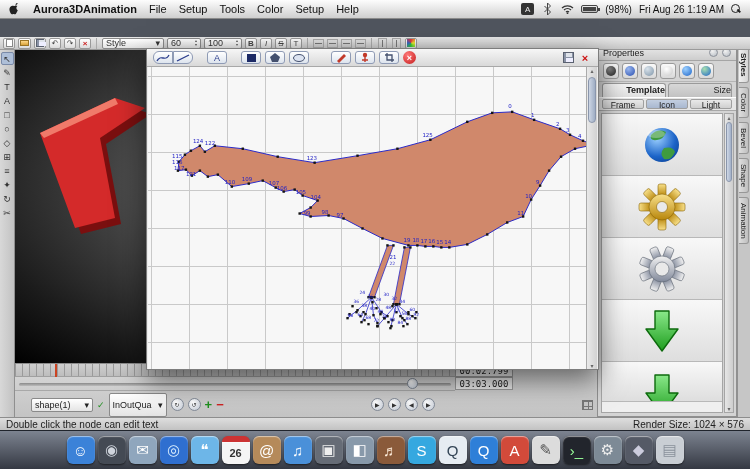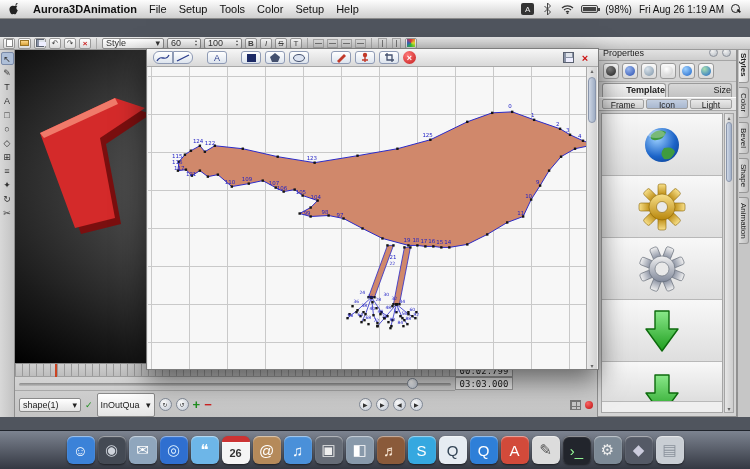--- a/index.html
+++ b/index.html
@@ -90,21 +90,21 @@
 .vtab.sel{background:linear-gradient(90deg,#f0f0f0,#d5d5d5);font-weight:bold}
 
 
 #timeline{position:absolute;left:15px;top:363px;width:582px;height:54px;background:linear-gradient(#d8d8d8,#c4c4c4);border-top:1px solid #8d8d8d;z-index:5;font-size:9px;color:#222}
 .tl-row1{position:absolute;left:0;top:0;width:440px;height:13px;background:repeating-linear-gradient(90deg,#9a9a9a 0 1px,transparent 1px 7px),linear-gradient(#cfcfcf,#bdbdbd);border-bottom:1px solid #a0a0a0}
 .tl-marker{position:absolute;left:40px;top:0;width:2px;height:13px;background:#c42}
 .timebox{position:absolute;width:58px;height:13px;background:#e9e9e9;border:1px solid #9a9a9a;font:9px "DejaVu Sans Mono",monospace;display:flex;align-items:center;justify-content:center}
 .tl-row2{position:absolute;left:0;top:13px;width:440px;height:14px;border-bottom:1px solid #a8a8a8}
 .track{position:absolute;left:4px;right:4px;top:6px;height:3px;background:linear-gradient(#8a8a8a,#bbb);border-radius:2px}
 .knob{position:absolute;top:1px;width:11px;height:11px;border-radius:50%;background:radial-gradient(circle at 35% 30%,#fff,#b9c2cf);border:1px solid #7e8794}
-.tl-row3{position:absolute;left:0;top:27px;width:582px;height:27px;display:flex;align-items:center;gap:4px;padding:0 4px}
+.tl-row3{position:absolute;left:12px;top:27px;width:582px;height:27px;display:flex;align-items:center;gap:4px;padding:0 4px}
 .rbtn{width:13px;height:13px;border-radius:50%;background:radial-gradient(circle at 35% 30%,#fff,#c2c9d4);border:1px solid #838b98;display:flex;align-items:center;justify-content:center;font-size:6px;color:#333}
 .gplus{color:#1f8f1f;font-weight:bold;font-size:13px}
 .rminus{color:#c22;font-weight:bold;font-size:13px}
 .gridicon{width:11px;height:10px;border:1px solid #777;background:linear-gradient(#eee,#ccc);background-image:linear-gradient(#777 1px,transparent 1px),linear-gradient(90deg,#777 1px,transparent 1px);background-size:5px 5px}
 .reddot{width:8px;height:8px;border-radius:50%;background:radial-gradient(circle at 35% 30%,#f66,#b11)}
 
 
 #statusbar{position:absolute;left:0;top:417px;width:750px;height:13px;background:linear-gradient(#dedede,#c2c2c2);border-top:1px solid #8d8d8d;display:flex;align-items:center;justify-content:space-between;padding:0 6px;font-size:10px;color:#222;z-index:40}
 
 
@@ -387,20 +387,24 @@
           <span class="rbtn">▶</span>
           <span class="rbtn">◀</span>
           <span class="rbtn">▶</span>
         </span>
       <span style="flex:1"></span>
       <span class="gridicon"></span>
       <span class="reddot"></span>
     </div>
   </div>
 
+  <div id="statusbar">
+    <span>Double click the node can edit text</span>
+    <span>Render Size: 1024 × 576</span>
+  </div>
 
   <div id="dialog">
     <div id="dlgbar">
       <span class="dbtn joinL">
           <svg width="14" height="10">
             <path d="M1 8 C5 0 9 10 13 2" stroke="#2a3c8c" fill="none" stroke-width="1.3"></path>
           </svg>
         </span>
       <span class="dbtn joinR">
           <svg width="14" height="10">

